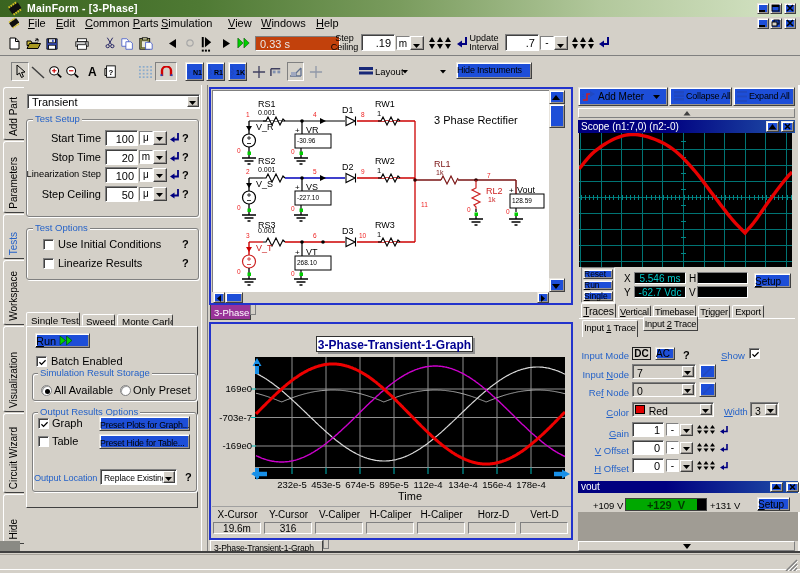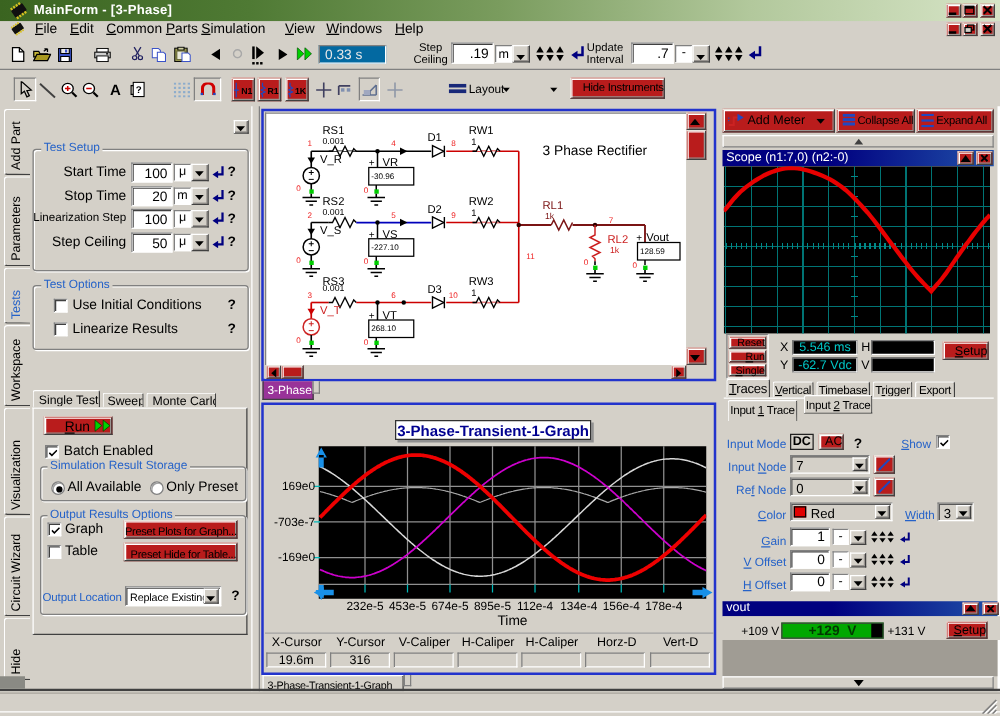--- a/index.html
+++ b/index.html
@@ -2,21 +2,21 @@
 <html><head>
 <meta charset="utf-8">
 <style>
 * { margin:0; padding:0; box-sizing:border-box; }
 html,body { width:800px; height:573px; overflow:hidden; }
 body { font-family:"Liberation Sans", sans-serif; background:#d4d0c8; position:relative; font-size:11px; color:#000; }
 .abs { position:absolute; }
 .raised2 { border:1px solid; border-color:#fff #808080 #808080 #fff; }
 .sunkenlite { border:1px solid; border-color:#808080 #fff #fff #808080; }
 .white-field { background:#fff; border:1px solid; border-color:#808080 #fff #fff #808080; box-shadow: inset 1px 1px 0 #404040; }
-.btn { background:#b91c1c; border:1px solid; border-color:#e8e4dc #404040 #404040 #e8e4dc; box-shadow: inset 1px 1px 0 #fff, inset -1px -1px 0 #989490; text-align:right; }
+.btn { background:#1d4ed8; border:1px solid; border-color:#e8e4dc #404040 #404040 #e8e4dc; box-shadow: inset 1px 1px 0 #fff, inset -1px -1px 0 #989490; text-align:left; }
 .ddbtn { background:#d4d0c8; border:1px solid; border-color:#fff #404040 #404040 #fff; box-shadow: inset -1px -1px 0 #989490; }
 .blue { color:#2562c8; }
 svg { display:block; }
 .vtab { position:absolute; left:3px; width:21px; background:#d4d0c8; border:1px solid; border-color:#fff #808080 #404040 #fff; border-right:none; border-radius:3px 0 0 3px; }
 .vtab span { position:absolute; bottom:3px; left:4px; writing-mode:vertical-rl; transform:rotate(180deg); font-size:10px; white-space:nowrap; }
 .groupbox { border:1px solid #808080; border-radius:3px; box-shadow:1px 1px 0 #fff inset, 1px 1px 0 #fff; }
 .glabel { color:#2562c8; background:#d4d0c8; padding:0 2px; font-size:9.5px; }
 .unitbox { width:14px; height:14px; background:#fff; border:1px solid; border-color:#808080 #fff #fff #808080; text-align:center; font-size:10px; }
 .udd { width:14px; height:14px; }
 .qm { font-weight:bold; }
@@ -185,21 +185,21 @@
 
   <svg class="abs" style="left:222px;top:10px;" width="8" height="9">
       <path d="M1 0 L8 4.5 L1 9 z" fill="#000"></path>
     </svg>
 
   <svg class="abs" style="left:237px;top:9px;" width="13" height="10" viewBox="0 0 16 11" preserveAspectRatio="none">
       <path d="M1 0 L7.5 5.5 L1 11 z" fill="#00d000" stroke="#004000" stroke-width="0.6"></path>
       <path d="M8.5 0 L15 5.5 L8.5 11 z" fill="#00d000" stroke="#004000" stroke-width="0.6"></path>
     </svg>
 
-  <div class="abs" style="left:255px;top:7px;width:54px;height:15px;background:#0369a1;border:1px solid #808080;border-color:#808080 #fff #fff #808080;color:#e8e8e8;font-size:11px;padding:1px 0 0 4px;">0.33 s</div>
+  <div class="abs" style="left:255px;top:7px;width:85px;height:15px;background:#c2410c;border:1px solid #808080;border-color:#808080 #fff #fff #808080;color:#e8e8e8;font-size:11px;padding:1px 0 0 4px;">0.33 s</div>
 
   <div class="abs" style="left:329px;top:5px;width:31px;text-align:center;line-height:9px;font-size:9px;">Step<br>Ceiling</div>
   <div class="abs white-field" style="left:361px;top:5px;width:34px;height:17px;font-size:11px;text-align:right;padding:2px 3px 0 0;">.19</div>
   <div class="abs sunkenlite" style="left:396px;top:7px;width:14px;height:14px;background:#fff;text-align:center;font-size:10px;padding-top:1px;">m</div>
   <div class="abs ddbtn" style="left:410px;top:7px;width:14px;height:14px;">
       <svg width="12" height="12" style="margin:3px auto 0;">
         <path d="M2 4 h7 l-3.5 4 z" fill="#000"></path>
       </svg>
     </div>
   <svg class="abs" style="left:427px;top:6px;" width="26" height="16">
@@ -376,20 +376,21 @@
       <span>Circuit Wizard</span>
     </div>
   <div class="vtab" style="top:409px;height:50px;">
       <span>Hide</span>
     </div>
 
 </div>
 
 <div class="abs" id="leftpanel" style="left:25px;top:85px;width:176px;height:472px;background:#d4d0c8;font-size:11px;">
 
+  <div class="abs white-field" style="left:2px;top:9px;width:173px;height:15px;padding:1px 0 0 4px;">Transient</div>
   <div class="abs ddbtn" style="left:162px;top:11px;width:12px;height:11px;">
       <svg width="10" height="9" style="margin:2px auto 0;">
         <path d="M1 2 h7 l-3.5 4 z" fill="#000"></path>
       </svg>
     </div>
 
   <div class="abs groupbox" style="left:1px;top:34px;width:173px;height:98px;"></div>
   <div class="abs glabel" style="left:8px;top:28px;">Test Setup</div>
   <div class="abs" style="left:-14px;top:47px;width:90px;text-align:right;">Start Time</div>
   <div class="abs" style="left:-14px;top:66px;width:90px;text-align:right;">Stop Time</div>

